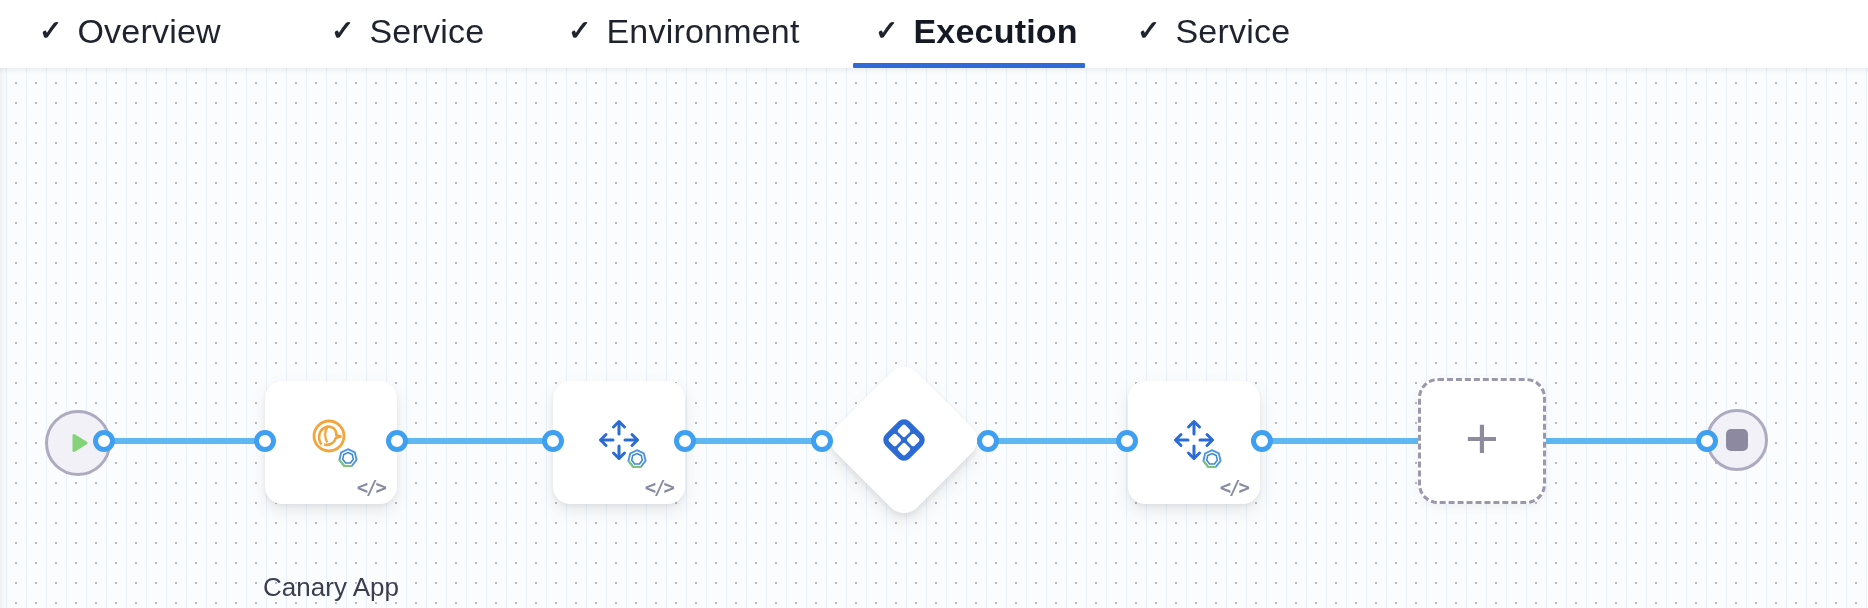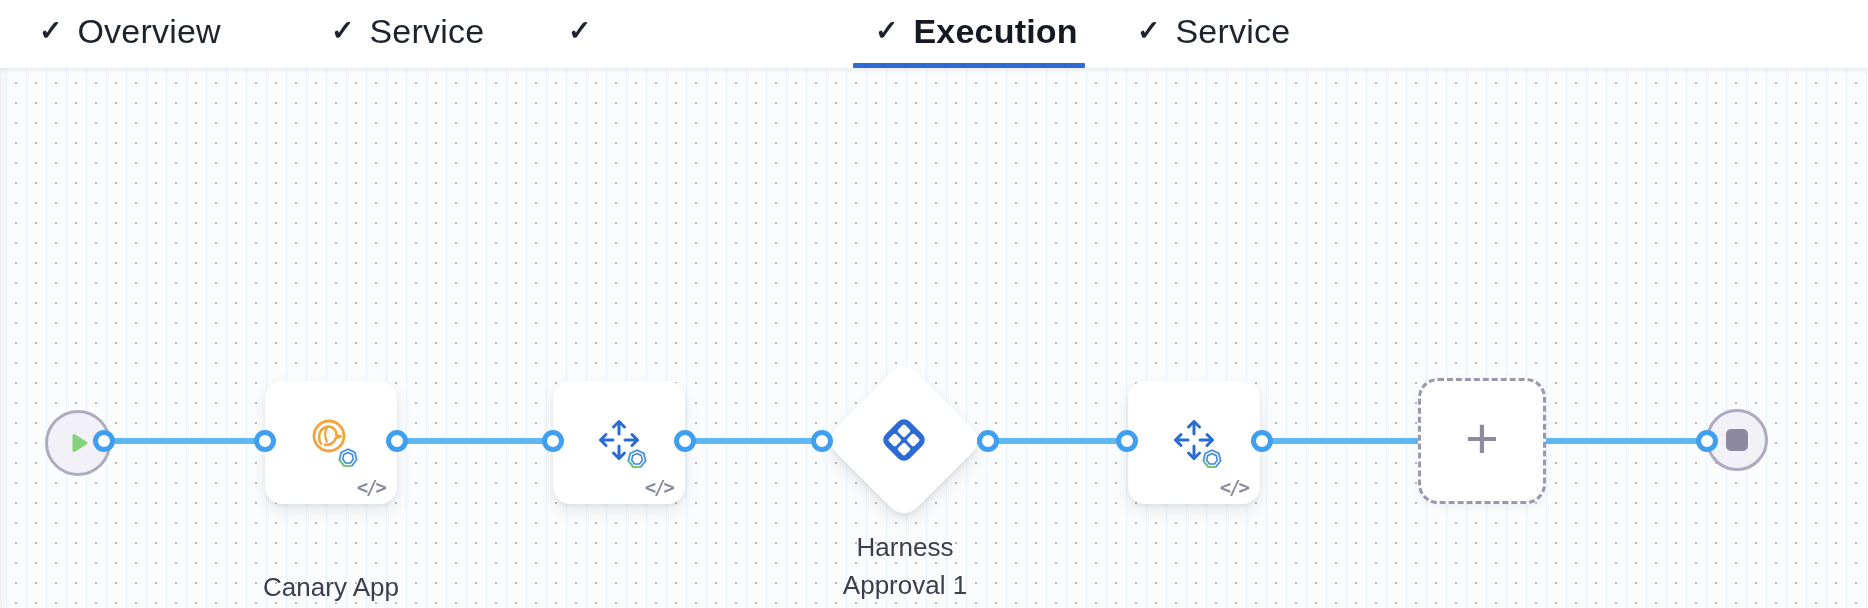--- a/index.html
+++ b/index.html
@@ -120,20 +120,21 @@
     <div class="tab" style="left:39px">
       <span class="check">✓</span>
       <span class="tab-label">Overview</span>
     </div>
     <div class="tab" style="left:331px">
       <span class="check">✓</span>
       <span class="tab-label">Service</span>
     </div>
     <div class="tab" style="left:568px">
       <span class="check">✓</span>
+      <span class="tab-label">Environment</span>
     </div>
     <div class="tab active" style="left:875px">
       <span class="check">✓</span>
       <span class="tab-label">Execution</span>
     </div>
     <div class="tab" style="left:1137px">
       <span class="check">✓</span>
       <span class="tab-label">Service</span>
     </div>
     <div class="tab-underline"></div>
@@ -232,16 +233,15 @@
     <div class="connector-dot" style="left:386px"></div>
     <div class="connector-dot" style="left:542px"></div>
     <div class="connector-dot" style="left:674px"></div>
     <div class="connector-dot" style="left:811px"></div>
     <div class="connector-dot" style="left:977px"></div>
     <div class="connector-dot" style="left:1116px"></div>
     <div class="connector-dot" style="left:1251px"></div>
     <div class="connector-dot" style="left:1696px"></div>
 
     <div class="node-label label-canary">Canary App Setup</div>
-    <div class="node-label label-approval">Harness Approval 1</div>
 
   </div>
 </div>
 
 </body></html>

